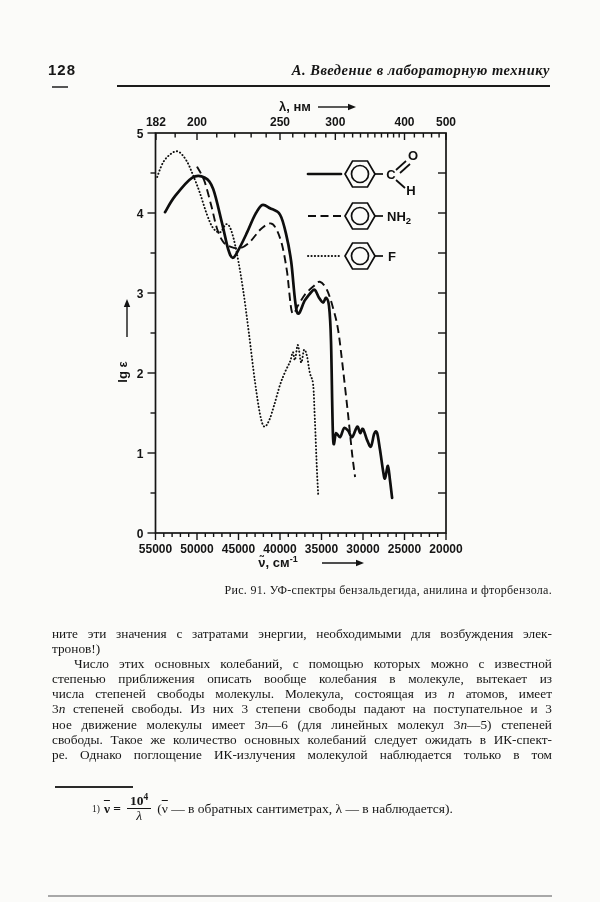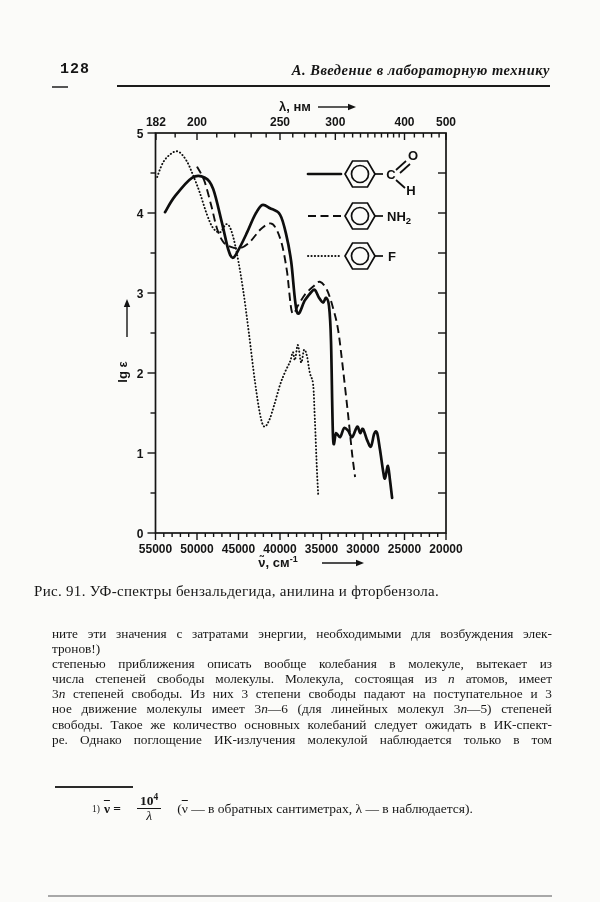--- a/index.html
+++ b/index.html
@@ -1,53 +1,53 @@
 <!DOCTYPE html>
 <html><head>
 <meta charset="utf-8">
 <style>
   html,body{margin:0;padding:0;}
   body{width:600px;height:902px;position:relative;background:#fbfbf9;font-family:"Liberation Serif",serif;color:#161616;overflow:hidden;}
   .abs{position:absolute;}
 
   
-  #page-number{left:60px;top:61px;font-family:Liberation Mono, monospace;font-weight:bold;font-size:15px;letter-spacing:1px;}
+  #page-number{left:48px;top:61px;font-family:Liberation Sans, sans-serif;font-weight:bold;font-size:15px;letter-spacing:1px;}
   #running-title{left:117px;top:62px;width:433px;text-align:right;font-style:italic;font-weight:600;font-size:14.5px;letter-spacing:.5px;}
   #header-rule{left:117px;top:85px;width:433px;height:2px;background:#1b1b1b;}
   #page-number-rule{left:52px;top:86px;width:16px;height:2px;background:#555;}
 
   
   #figure{left:100px;top:95px;width:370px;height:480px;}
   #figure svg{display:block;}
   .axisline{stroke:#141414;stroke-width:1.7;fill:none;}
   .tick{stroke:#141414;stroke-width:1.4;}
   .ticklab{font-family:"Liberation Sans",sans-serif;font-size:12px;font-weight:600;fill:#141414;}
   .axtitle{font-family:"Liberation Sans",sans-serif;font-size:13px;font-weight:600;fill:#141414;}
   .curve-solid{fill:none;stroke:#0e0e0e;stroke-width:2.7;stroke-linejoin:round;stroke-linecap:round;}
   .curve-dashed{fill:none;stroke:#0e0e0e;stroke-width:1.9;stroke-dasharray:8 4.5;stroke-linejoin:round;}
   .curve-dotted{fill:none;stroke:#101010;stroke-width:1.9;stroke-dasharray:0.3 3.1;stroke-linecap:round;}
   .bond{stroke:#0e0e0e;stroke-width:1.7;fill:none;}
   .ring{stroke:#0e0e0e;stroke-width:1.7;fill:none;}
   .legtext{font-family:"Liberation Sans",sans-serif;font-size:13px;font-weight:600;fill:#101010;}
 
-  #figure-caption{left:34px;top:583px;width:500px;text-align:left;font-size:15px;letter-spacing:.3px;}
+  #figure-caption{left:52px;top:583px;width:500px;text-align:right;font-size:12px;letter-spacing:.3px;}
 
   
   #body-text{left:52px;top:626px;width:500px;font-size:13.3px;line-height:15.1px;}
   #body-text .ln{text-align:justify;text-align-last:justify;white-space:normal;}
   #body-text .ln.endpar{text-align-last:left;}
   #body-text .ln.indent{text-indent:22px;}
   sup{font-size:70%;line-height:0;}
 
   
   #footnote-rule{left:55px;top:786px;width:78px;height:1.5px;background:#2a2a2a;}
   #footnote{left:92px;top:794px;width:460px;font-size:13.5px;}
   #footnote .row{display:flex;align-items:center;gap:4px;}
   .ov{text-decoration:overline;}
-  .frac{display:inline-flex;flex-direction:column;align-items:center;line-height:1.05;margin:0 12px;}
+  .frac{display:inline-flex;flex-direction:column;align-items:center;line-height:1.05;margin:0 2px;}
   .frac .num{padding:0 3px;border-bottom:1.4px solid #161616;font-weight:600;}
   .frac .den{font-style:italic;}
   #fn-lhs{font-weight:600;}
 
   #page-bottom-scan-line{left:48px;top:895px;width:504px;height:1.6px;background:#a8a8a8;}
 </style>
 </head>
 <body>
 
 <div class="abs" id="page-number">128</div>
@@ -203,20 +203,21 @@
     </svg>
   </div>
 <div class="abs" id="figure-caption">Рис. 91. УФ-спектры бензальдегида, анилина и фторбензола.</div>
 
 <div class="abs" id="body-text">
   <div id="paragraph-1">
       <div class="ln">ните эти значения с затратами энергии, необходимыми для возбуждения элек-</div>
       <div class="ln endpar">тронов!)</div>
     </div>
   <div id="paragraph-2">
+      <div class="ln indent">Число этих основных колебаний, с помощью которых можно с известной</div>
       <div class="ln">степенью приближения описать вообще колебания в молекуле, вытекает из</div>
       <div class="ln">числа степеней свободы молекулы. Молекула, состоящая из <i>n</i> атомов, имеет</div>
       <div class="ln">3<i>n</i> степеней свободы. Из них 3 степени свободы падают на поступательное и 3</div>
       <div class="ln">ное движение молекулы имеет 3<i>n</i>—6 (для линейных молекул 3<i>n</i>—5) степеней</div>
       <div class="ln">свободы. Такое же количество основных колебаний следует ожидать в ИК-спект-</div>
       <div class="ln">ре. Однако поглощение ИК-излучения молекулой наблюдается только в том</div>
     </div>
 </div>
 
 <div class="abs" id="footnote-rule"></div>

